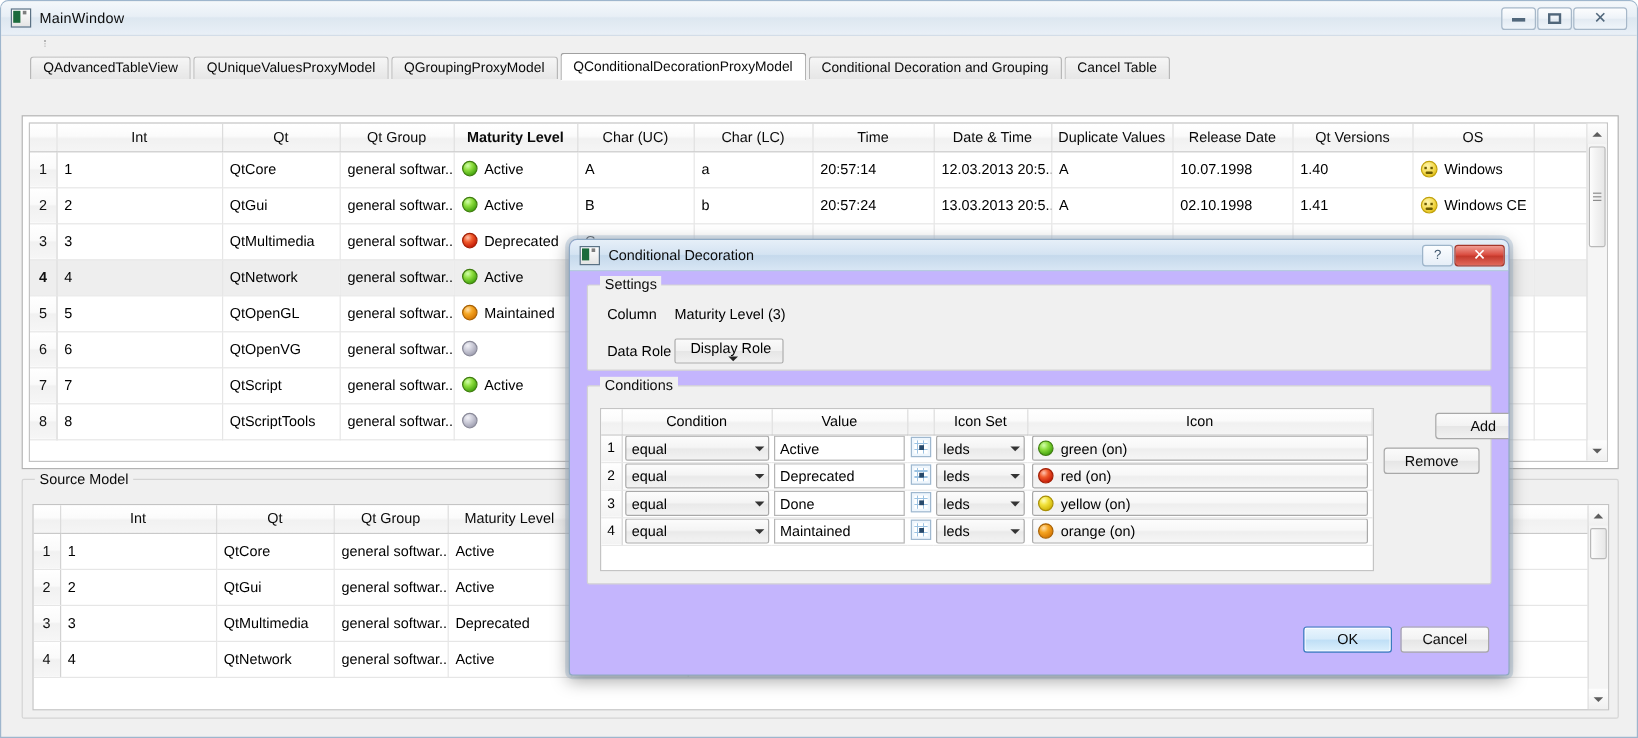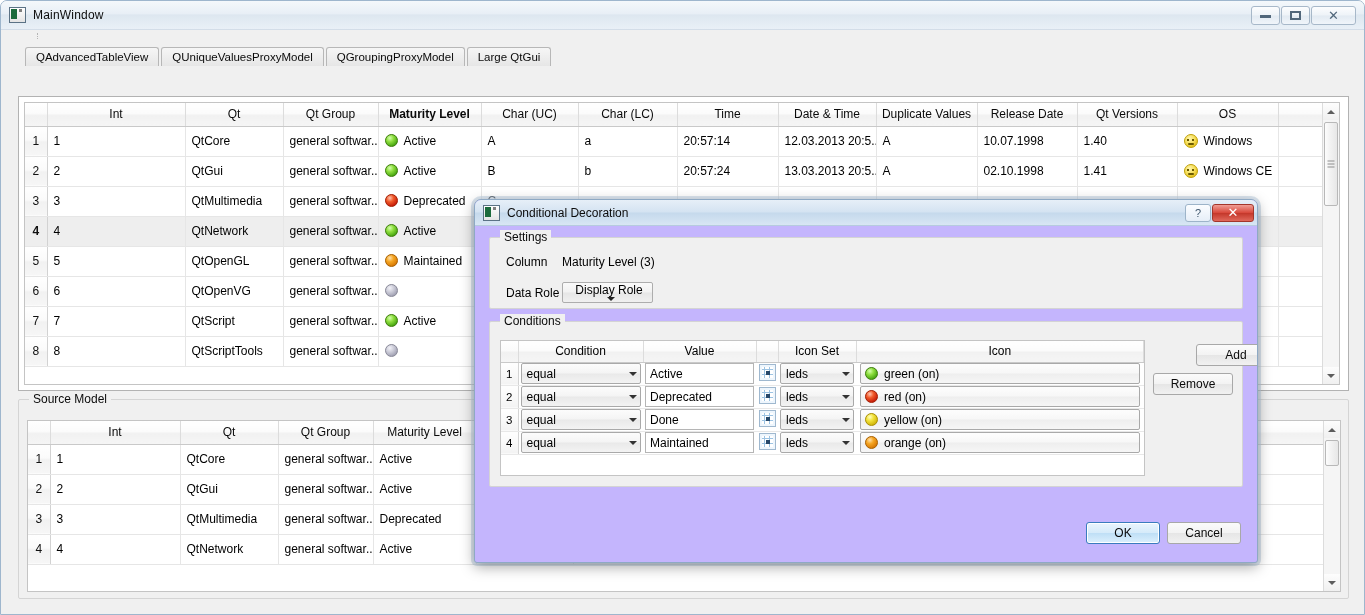--- a/index.html
+++ b/index.html
@@ -556,21 +556,23 @@
     </div>
   </div>
 
 
   <div class="toolstrip"></div>
 
   <div class="tabbar">
     <div class="tab">QAdvancedTableView</div>
     <div class="tab">QUniqueValuesProxyModel</div>
     <div class="tab">QGroupingProxyModel</div>
-    <div class="tab">Large QtGui</div>
+    <div class="tab active">QConditionalDecorationProxyModel</div>
+    <div class="tab">Conditional Decoration and Grouping</div>
+    <div class="tab">Cancel Table</div>
   </div>
 
   <div class="tabpanel">
     <div class="table-wrap">
       <table class="grid">
         <thead>
           <tr>
             <th class="corner"></th>
             <th style="width:138px">Int</th>
             <th style="width:98px">Qt</th>

